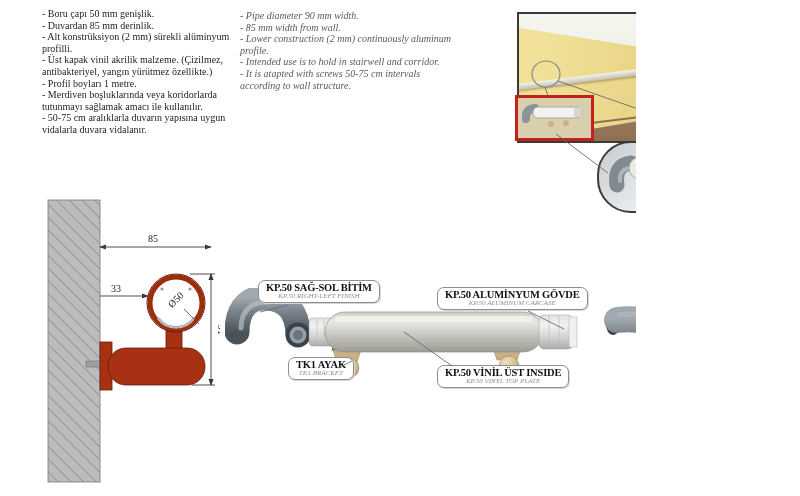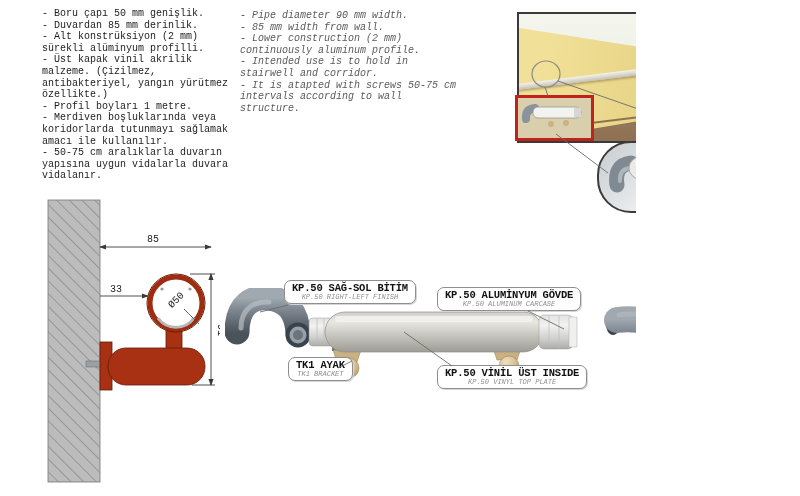--- a/index.html
+++ b/index.html
@@ -1,17 +1,17 @@
 <!DOCTYPE html>
 <html><head>
 <meta charset="utf-8">
 <style>
   html,body{margin:0;padding:0;background:#fff;}
   #page{position:relative;width:636px;height:496px;background:#ffffff;overflow:hidden;
-        font-family:Liberation Mono, monospace;}
+        font-family:Liberation Serif, serif;}
 
   
   .speclist{position:absolute;font-size:10px;line-height:11.6px;color:#1c1c1c;}
   .speclist.en{font-style:italic;color:#5a5a5a;}
   .speclist .li{margin:0;}
 
   
   #photo{position:absolute;left:517px;top:12px;width:272px;height:127px;border:2px solid #3a3a3a;
          background:#e9e2cf;overflow:hidden;z-index:1;}
   #photo .layer{position:absolute;left:0;top:0;width:100%;height:100%;}
@@ -243,21 +243,21 @@
       <path d="M 394 27 C 416 23, 438 31, 450 48" fill="none" stroke="#b4bbc2" stroke-width="5" stroke-linecap="round" opacity="0.6"></path>
       <circle cx="464" cy="72" r="13" fill="#2f383f"></circle>
       <circle cx="464" cy="72" r="9" fill="#5a636b"></circle>
       <path d="M480 128 L500 132 L497 144 L482 140 Z" fill="#c9b183" stroke="#8f7a50" stroke-width="0.5"></path>
       <circle cx="489" cy="144" r="9.5" fill="url(#rBall)" stroke="#8f7a50" stroke-width="0.5"></circle>
       <polygon points="470,70 523,92 517,177 484,130" fill="url(#gAlu)" stroke="#9b9b99" stroke-width="0.5"></polygon>
       <line x1="472" y1="73" x2="519" y2="95" stroke="#f0f0ee" stroke-width="1.5"></line>
     </g>
   </svg>
 
-  <div class="plabel" style="left:284px;top:280px;">
+  <div class="plabel" style="left:258px;top:280px;">
     <div class="t">KP.50 SAĞ-SOL BİTİM</div>
     <div class="s">KP.50 RIGHT-LEFT FINISH</div>
   </div>
   <div class="plabel" style="left:437px;top:287px;">
     <div class="t">KP.50 ALUMİNYUM GÖVDE</div>
     <div class="s">KP.50 ALUMINUM CARCASE</div>
   </div>
   <div class="plabel" style="left:288px;top:357px;">
     <div class="t">TK1 AYAK</div>
     <div class="s">TK1 BRACKET</div>

